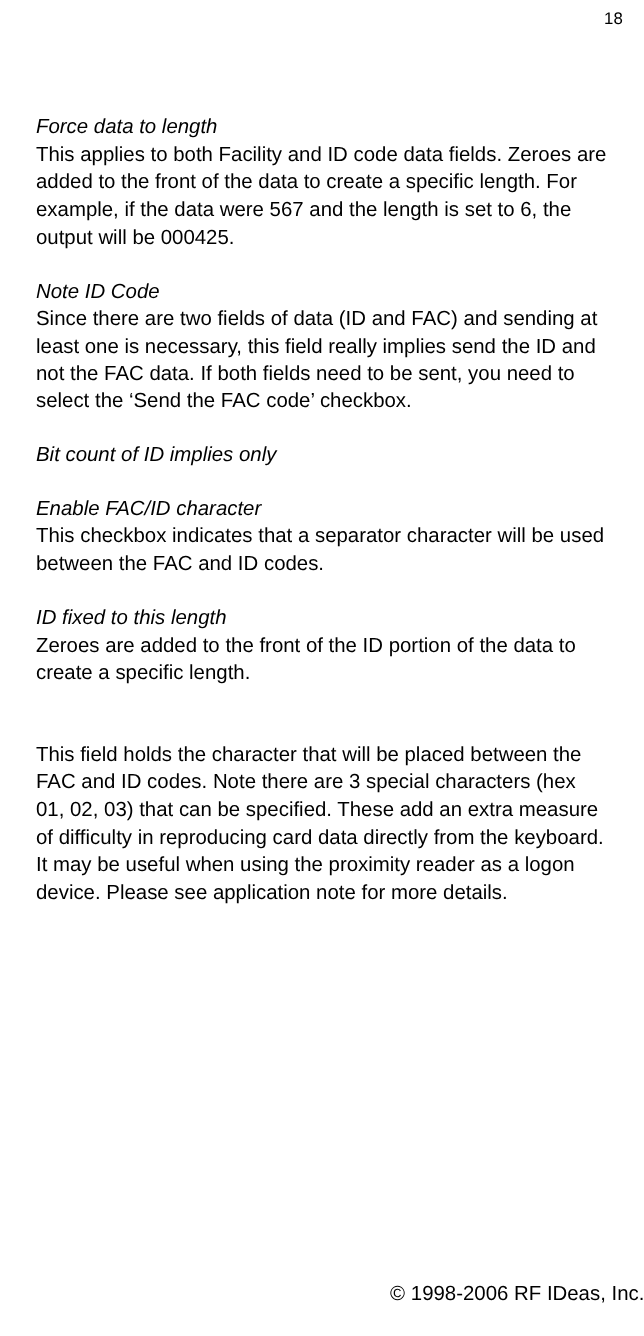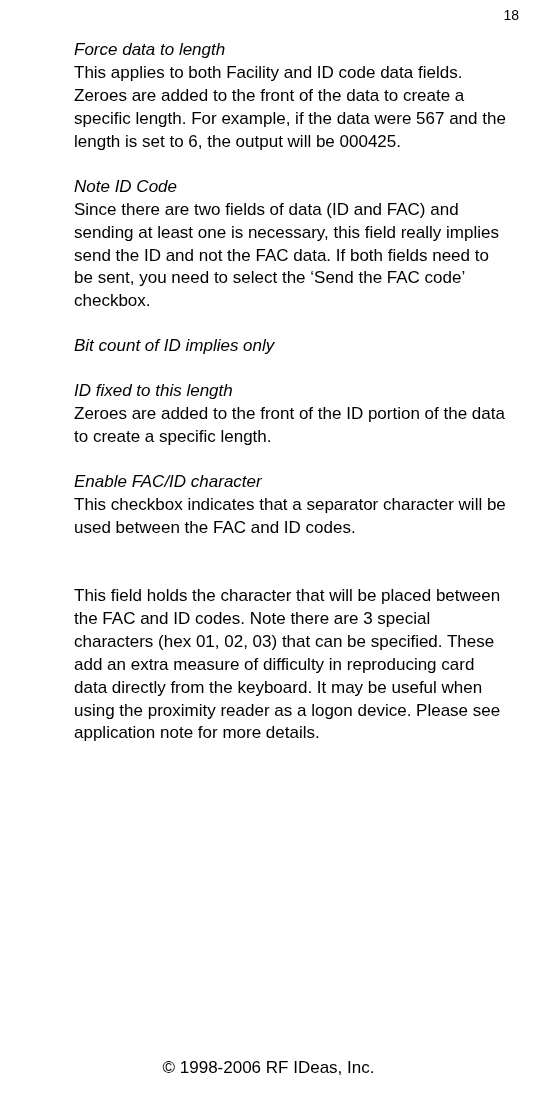--- a/index.html
+++ b/index.html
@@ -18,38 +18,37 @@
       position: relative;
       padding: 0 30px;
     }
     .page-number {
       position: absolute;
       top: 6px;
       right: 18px;
       font-size: 14px;
     }
     .content {
-      padding-top: 39px;
-      margin-left: 44px;
+      padding-top: 95px;
     }
     .section {
       margin-bottom: 22px;
     }
     .section-title {
       font-style: italic;
     }
     .section-body {
       font-style: normal;
     }
     .footer {
       position: absolute;
-      bottom: 33px;
+      bottom: 23px;
       left: 0;
       right: 0;
-      text-align: center;
+      text-align: right;
       font-size: 17px;
     }
   </style>
 </head>
 <body>
 
 <div class="page-number">18</div>
 
 <div class="content">
 
@@ -62,27 +61,27 @@
   <div class="section">
     <span class="section-title">Note ID Code</span><br>
     <span class="section-body">Since there are two fields of data (ID and FAC) and sending at least one is necessary, this field really implies send the ID and not the FAC data. If both fields need to be sent, you need to select the ‘Send the FAC code’ checkbox.</span>
   </div>
 
   <div class="section">
     <span class="section-title">Bit count of ID implies only</span><br>
   </div>
 
   <div class="section">
-    <span class="section-title">ID fixed to this length</span><br>
-    <span class="section-body">Zeroes are added to the front of the ID portion of the data to create a specific length.</span>
+    <span class="section-title">Enable FAC/ID character</span><br>
+    <span class="section-body">This checkbox indicates that a separator character will be used between the FAC and ID codes.</span>
   </div>
 
   <div class="section">
-    <span class="section-title">Enable FAC/ID character</span><br>
-    <span class="section-body">This checkbox indicates that a separator character will be used between the FAC and ID codes.</span>
+    <span class="section-title">ID fixed to this length</span><br>
+    <span class="section-body">Zeroes are added to the front of the ID portion of the data to create a specific length.</span>
   </div>
 
   <div class="section">
     <br>
     <span class="section-body">This field holds the character that will be placed between the FAC and ID codes. Note there are 3 special characters (hex 01, 02, 03) that can be specified. These add an extra measure of difficulty in reproducing card data directly from the keyboard. It may be useful when using the proximity reader as a logon device. Please see application note for more details.</span>
   </div>
 
 </div>
 
 <div class="footer">© 1998-2006 RF IDeas, Inc.</div>

